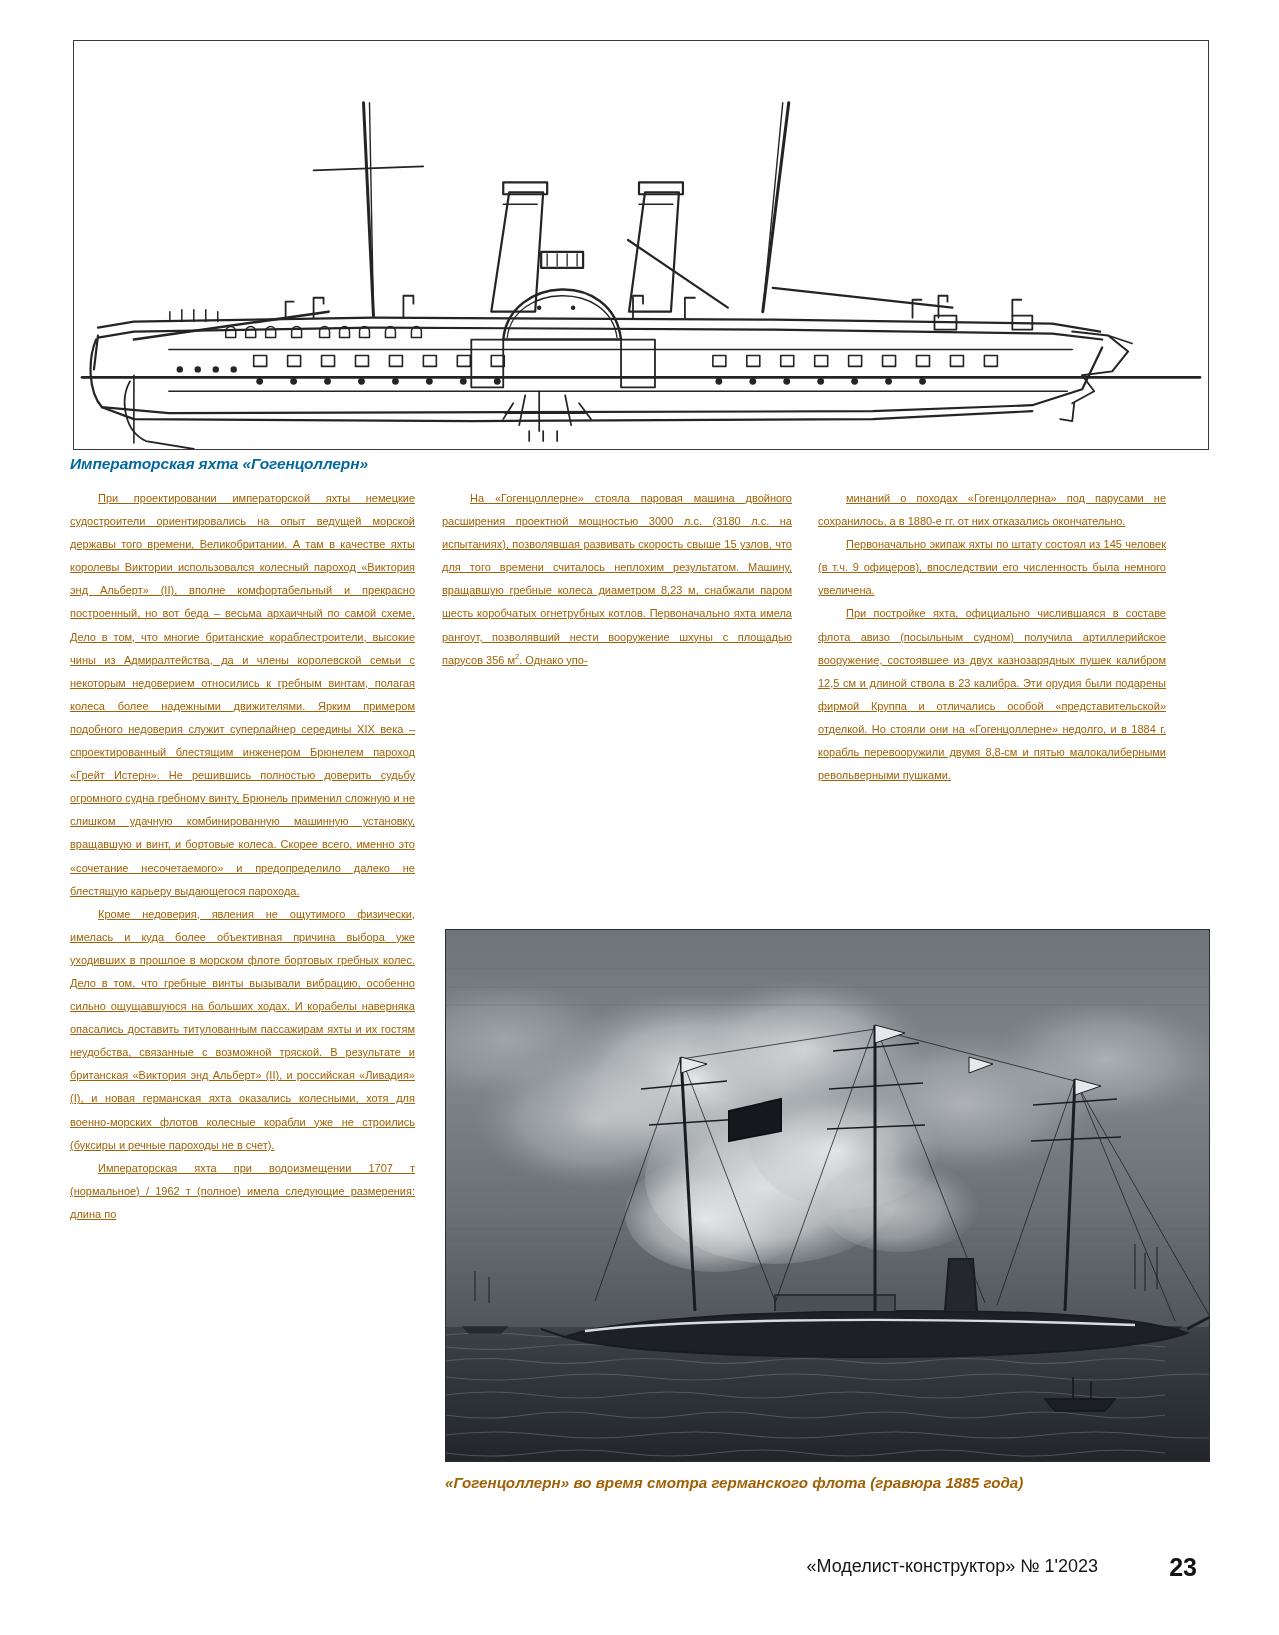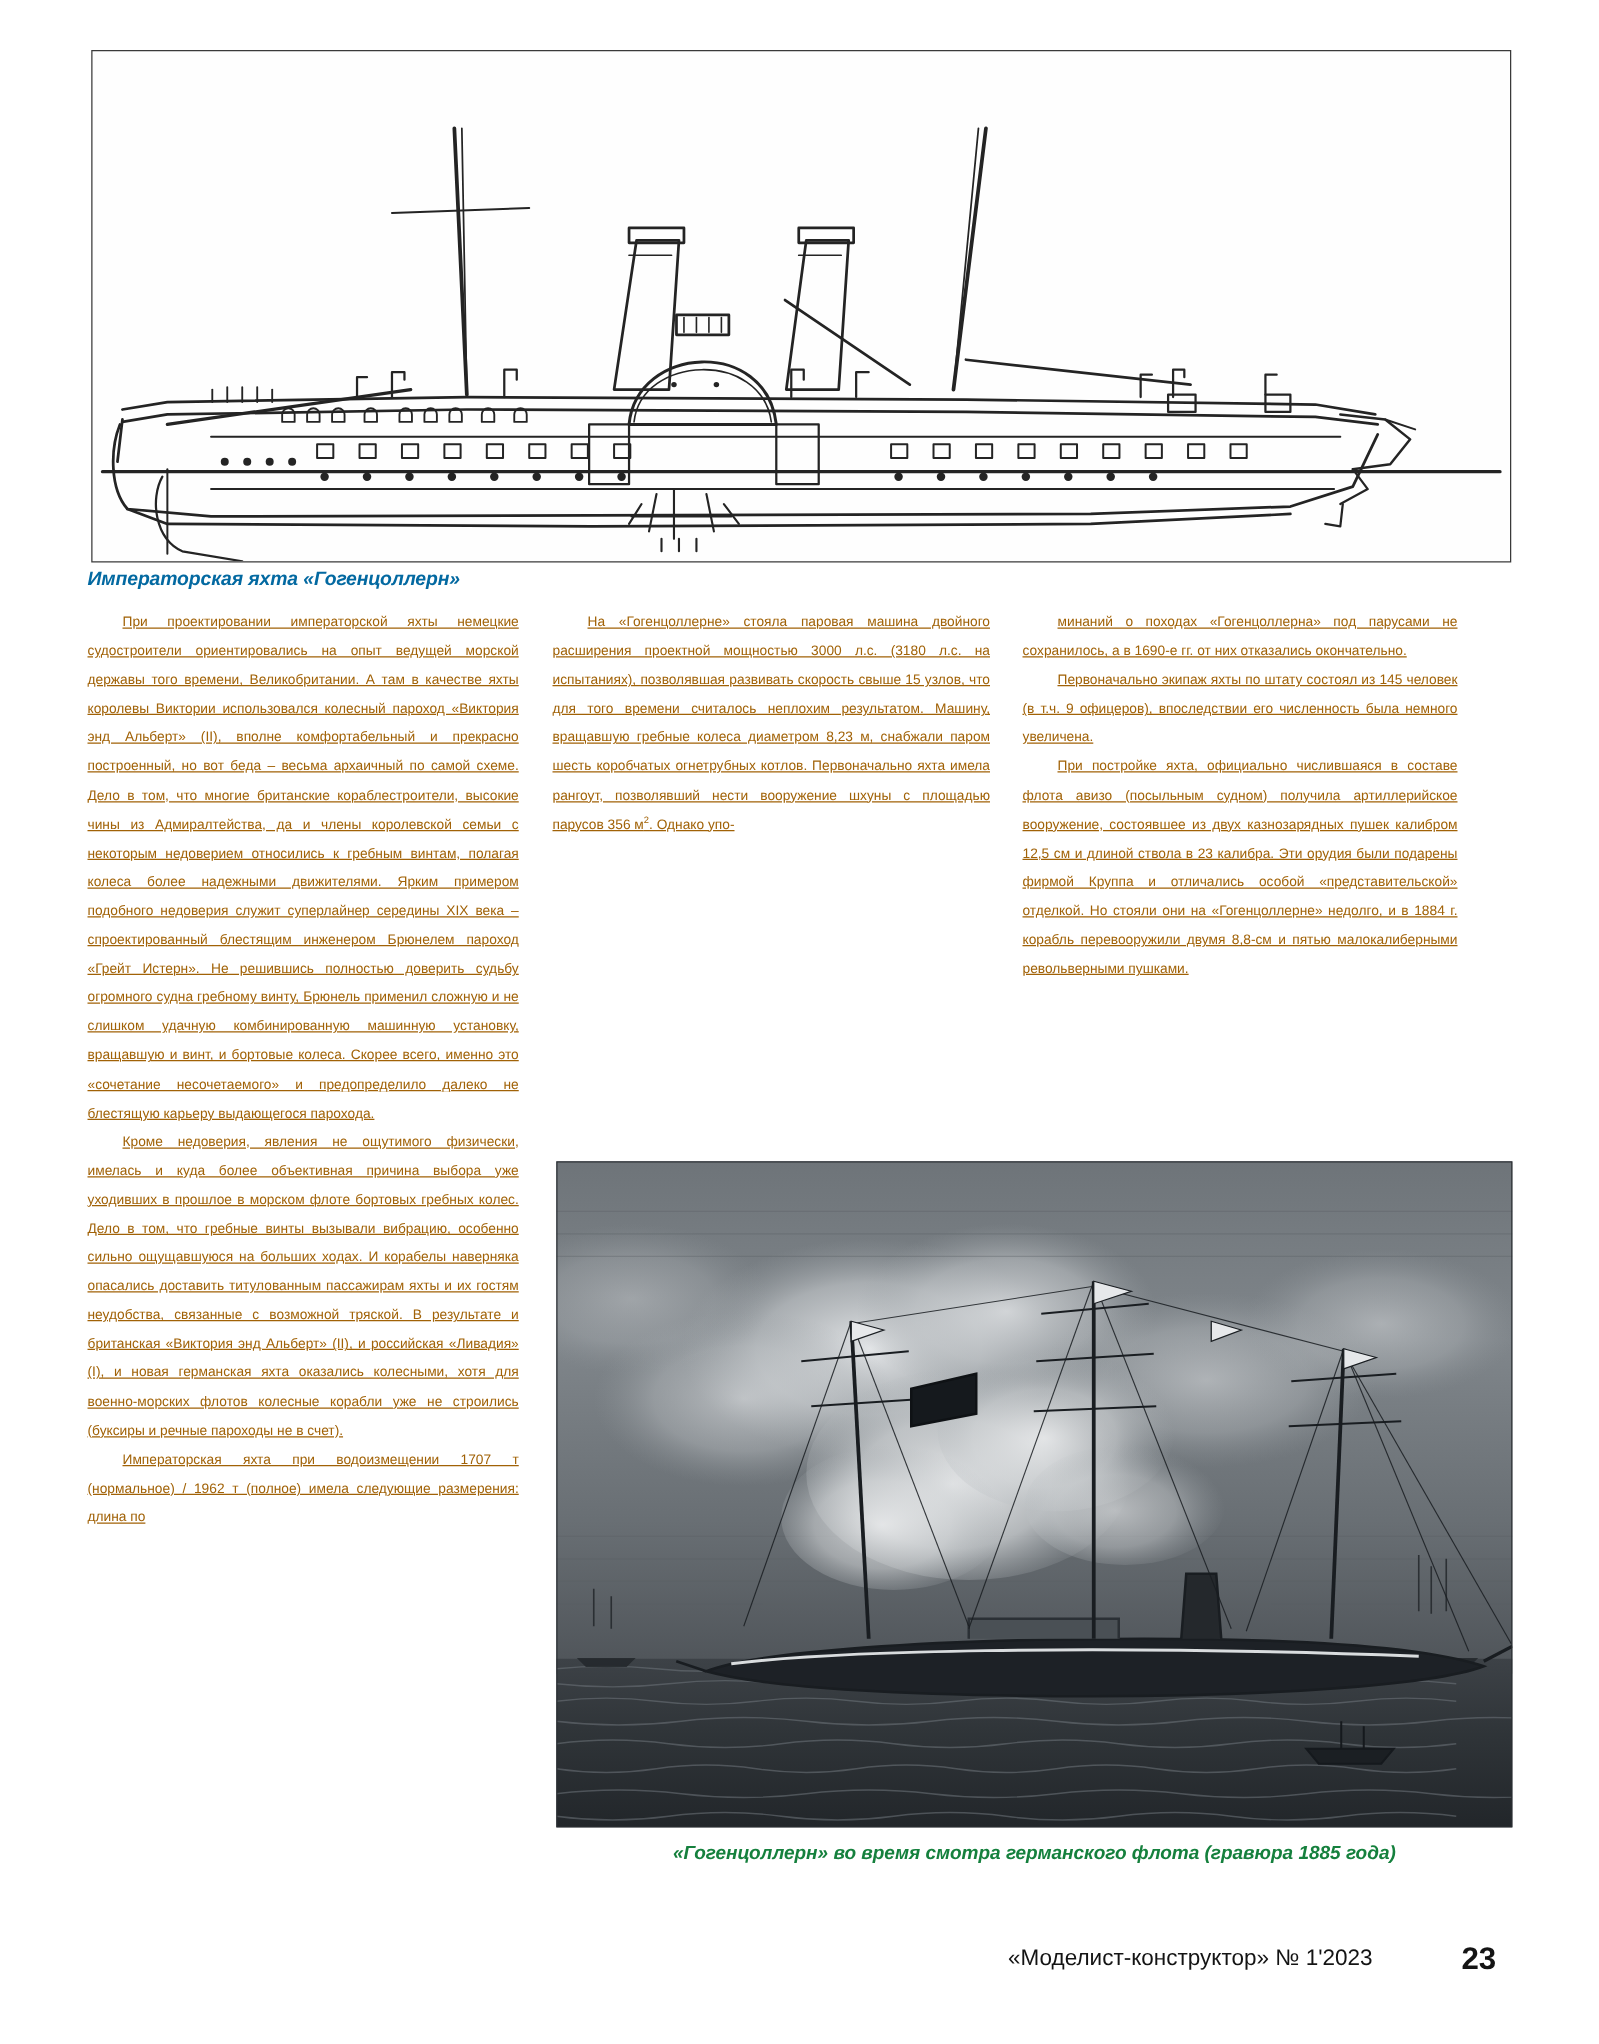--- a/index.html
+++ b/index.html
@@ -98,22 +98,21 @@
   }
   .photo svg { display:block; width:100%; height:100%; }
   .photo-caption {
     position: absolute;
     left: 0;
     top: 545px;
     width: 765px;
     font-size: 15.2px;
     font-style: italic;
     font-weight: bold;
-    color: #15803d;
-    text-align: center;
+    color: #a16207;
   }
 
   
   .footer {
     position: absolute;
     left: 70px;
     top: 1556px;
     width: 1140px;
     height: 34px;
   }
@@ -309,21 +308,21 @@
       <p>При проектировании императорской яхты немецкие судостроители ориентировались на опыт ведущей морской державы того времени, Великобритании. А там в качестве яхты королевы Виктории использовался колесный пароход «Виктория энд Альберт» (II), вполне комфортабельный и прекрасно построенный, но вот беда – весьма архаичный по самой схеме. Дело в том, что многие британские кораблестроители, высокие чины из Адмиралтейства, да и члены королевской семьи с некоторым недоверием относились к гребным винтам, полагая колеса более надежными движителями. Ярким примером подобного недоверия служит суперлайнер середины XIX века – спроектированный блестящим инженером Брюнелем пароход «Грейт Истерн». Не решившись полностью доверить судьбу огромного судна гребному винту, Брюнель применил сложную и не слишком удачную комбинированную машинную установку, вращавшую и винт, и бортовые колеса. Скорее всего, именно это «сочетание несочетаемого» и предопределило далеко не блестящую карьеру выдающегося парохода.</p>
       <p>Кроме недоверия, явления не ощутимого физически, имелась и куда более объективная причина выбора уже уходивших в прошлое в морском флоте бортовых гребных колес. Дело в том, что гребные винты вызывали вибрацию, особенно сильно ощущавшуюся на больших ходах. И корабелы наверняка опасались доставить титулованным пассажирам яхты и их гостям неудобства, связанные с возможной тряской. В результате и британская «Виктория энд Альберт» (II), и российская «Ливадия» (I), и новая германская яхта оказались колесными, хотя для военно-морских флотов колесные корабли уже не строились (буксиры и речные пароходы не в счет).</p>
       <p>Императорская яхта при водоизмещении 1707 т (нормальное) / 1962 т (полное) имела следующие размерения: длина по</p>
     </div>
 
     <div class="col col-2">
       <p>На «Гогенцоллерне» стояла паровая машина двойного расширения проектной мощностью 3000 л.с. (3180 л.с. на испытаниях), позволявшая развивать скорость свыше 15 узлов, что для того времени считалось неплохим результатом. Машину, вращавшую гребные колеса диаметром 8,23 м, снабжали паром шесть коробчатых огнетрубных котлов. Первоначально яхта имела рангоут, позволявший нести вооружение шхуны с площадью парусов 356 м<sup>2</sup>. Однако упо-</p>
     </div>
 
     <div class="col col-3">
-      <p>минаний о походах «Гогенцоллерна» под парусами не сохранилось, а в 1690-е гг. от них отказались окончательно.</p>
+      <p>минаний о походах «Гогенцоллерна» под парусами не сохранилось, а в 1880-е гг. от них отказались окончательно.</p>
       <p>Первоначально экипаж яхты по штату состоял из 145 человек (в т.ч. 9 офицеров), впоследствии его численность была немного увеличена.</p>
       <p>При постройке яхта, официально числившаяся в составе флота авизо (посыльным судном) получила артиллерийское вооружение, состоявшее из двух казнозарядных пушек калибром 12,5 см и длиной ствола в 23 калибра. Эти орудия были подарены фирмой Круппа и отличались особой «представительской» отделкой. Но стояли они на «Гогенцоллерне» недолго, и в 1884 г. корабль перевооружили двумя 8,8-см и пятью малокалиберными револьверными пушками.</p>
     </div>
 
   </div>
 
   <div class="photo-block">
     <div class="photo">
       <svg viewBox="0 0 765 533" preserveAspectRatio="none">
         <defs>

